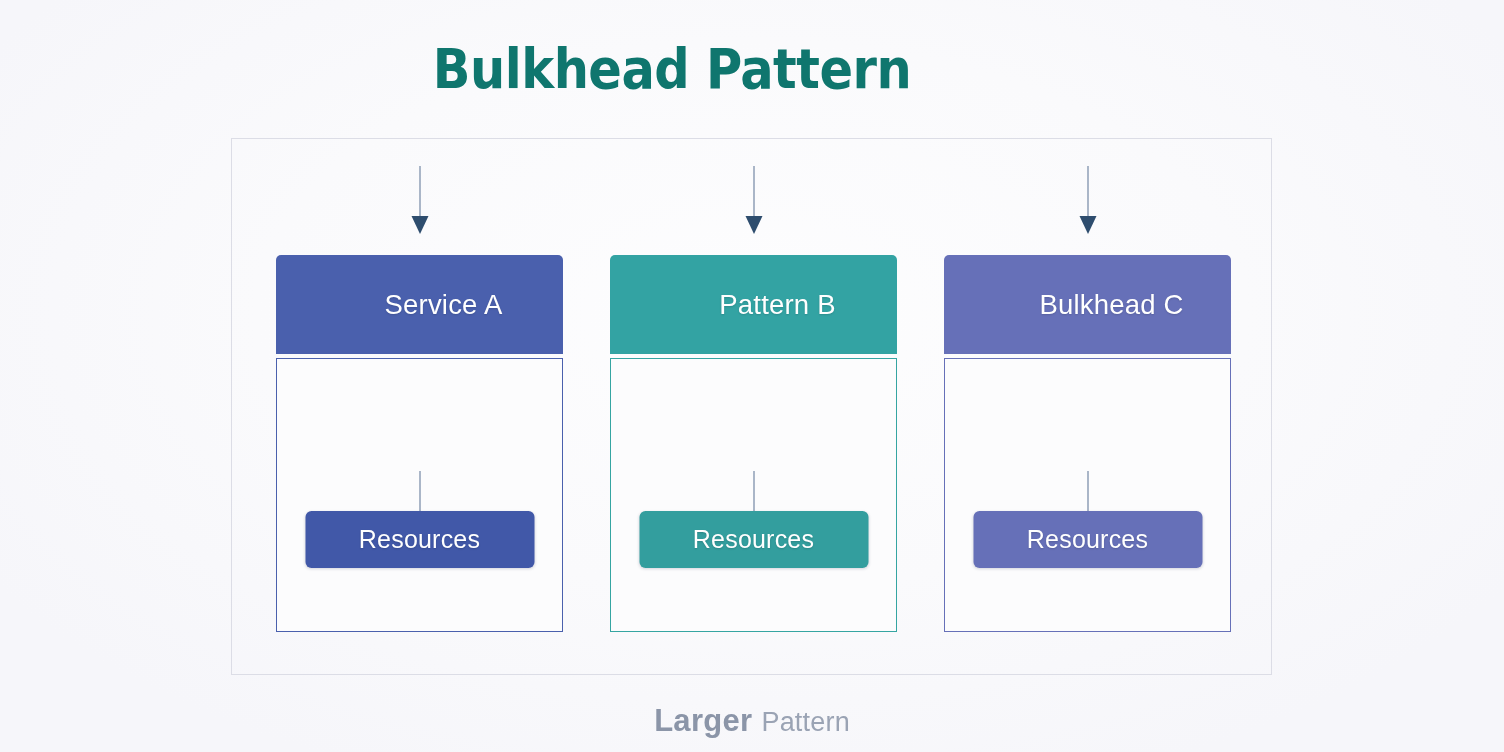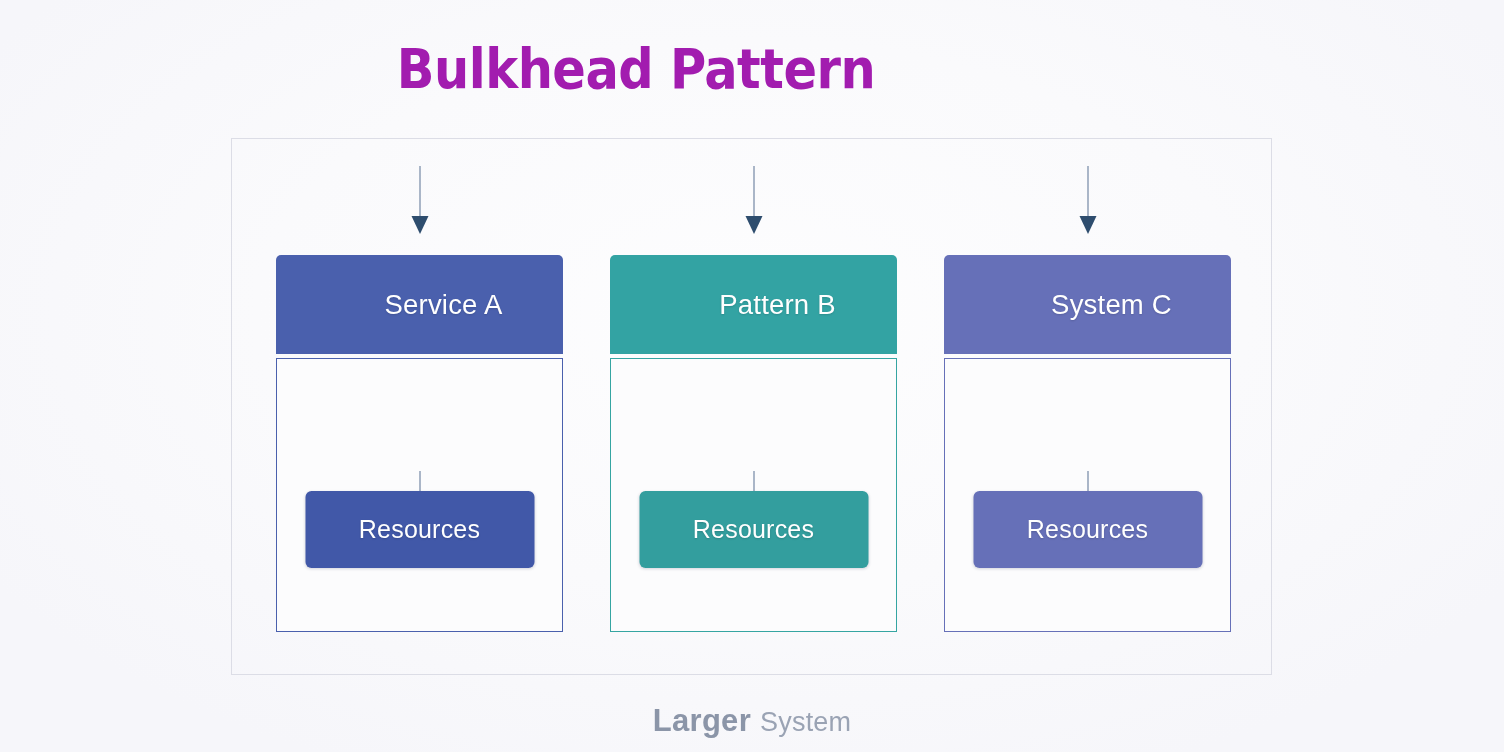--- a/index.html
+++ b/index.html
@@ -21,23 +21,24 @@
   .title {
     position: absolute;
     top: 42px;
     left: 0;
     width: 1272px;
     text-align: center;
     font-family: "DejaVu Sans Condensed", "Liberation Sans Narrow", "Liberation Sans", sans-serif;
     font-size: 55px;
     font-weight: 800;
     letter-spacing: -0.5px;
-    color: #a21caf;
+    color: #0f766e;
     line-height: 1;
     white-space: nowrap;
+    padding-left: 36px;
   }
 
   
   .system-container {
     position: absolute;
     left: 231px;
     top: 138px;
     width: 1041px;
     height: 537px;
     border: 1.4px solid #dcdde6;
@@ -119,21 +120,21 @@
     box-sizing: border-box;
   }
 
   
   .resources {
     position: absolute;
     left: 50%;
     transform: translateX(-50%);
     bottom: 63px;
     width: 229px;
-    height: 77px;
+    height: 57px;
     border-radius: 6px;
     display: flex;
     align-items: center;
     justify-content: center;
     color: #ffffff;
     font-size: 25px;
     font-weight: 400;
     letter-spacing: 0.2px;
     text-shadow: 0 1px 2px rgba(0,0,0,0.16);
     box-shadow: 0 1px 3px rgba(30,35,70,0.18);
@@ -234,21 +235,21 @@
 
       <div class="arrow arrow-top">
         <svg width="24" height="72" viewBox="0 0 24 72">
           <line x1="12" y1="0" x2="12" y2="52" stroke="#aab6c8" stroke-width="2"></line>
           <polygon points="3.5,50 20.5,50 12,68" fill="#2e4d6e"></polygon>
         </svg>
       </div>
 
       <div class="service-card">
         <div class="service-header" style="background:#6670b8;">
-          <span>System C</span>
+          <span>Bulkhead C</span>
         </div>
         <div class="service-body" style="border-color:#6670b8;">
 
           <div class="arrow arrow-inner" style="top:112px;">
             <svg width="24" height="96" viewBox="0 0 24 96">
               <line x1="12" y1="0" x2="12" y2="76" stroke="#aab6c8" stroke-width="2"></line>
               <polygon points="3.5,74 20.5,74 12,92" fill="#2e4d6e"></polygon>
             </svg>
           </div>
 
@@ -256,14 +257,14 @@
             <span>Resources</span>
           </div>
         </div>
       </div>
     </div>
 
   </div>
 </div>
 
 <div class="footer-caption">
-  <span class="footer-strong">Larger</span><span class="footer-light">System</span>
+  <span class="footer-strong">Larger</span><span class="footer-light">Pattern</span>
 </div>
 
 </body></html>

